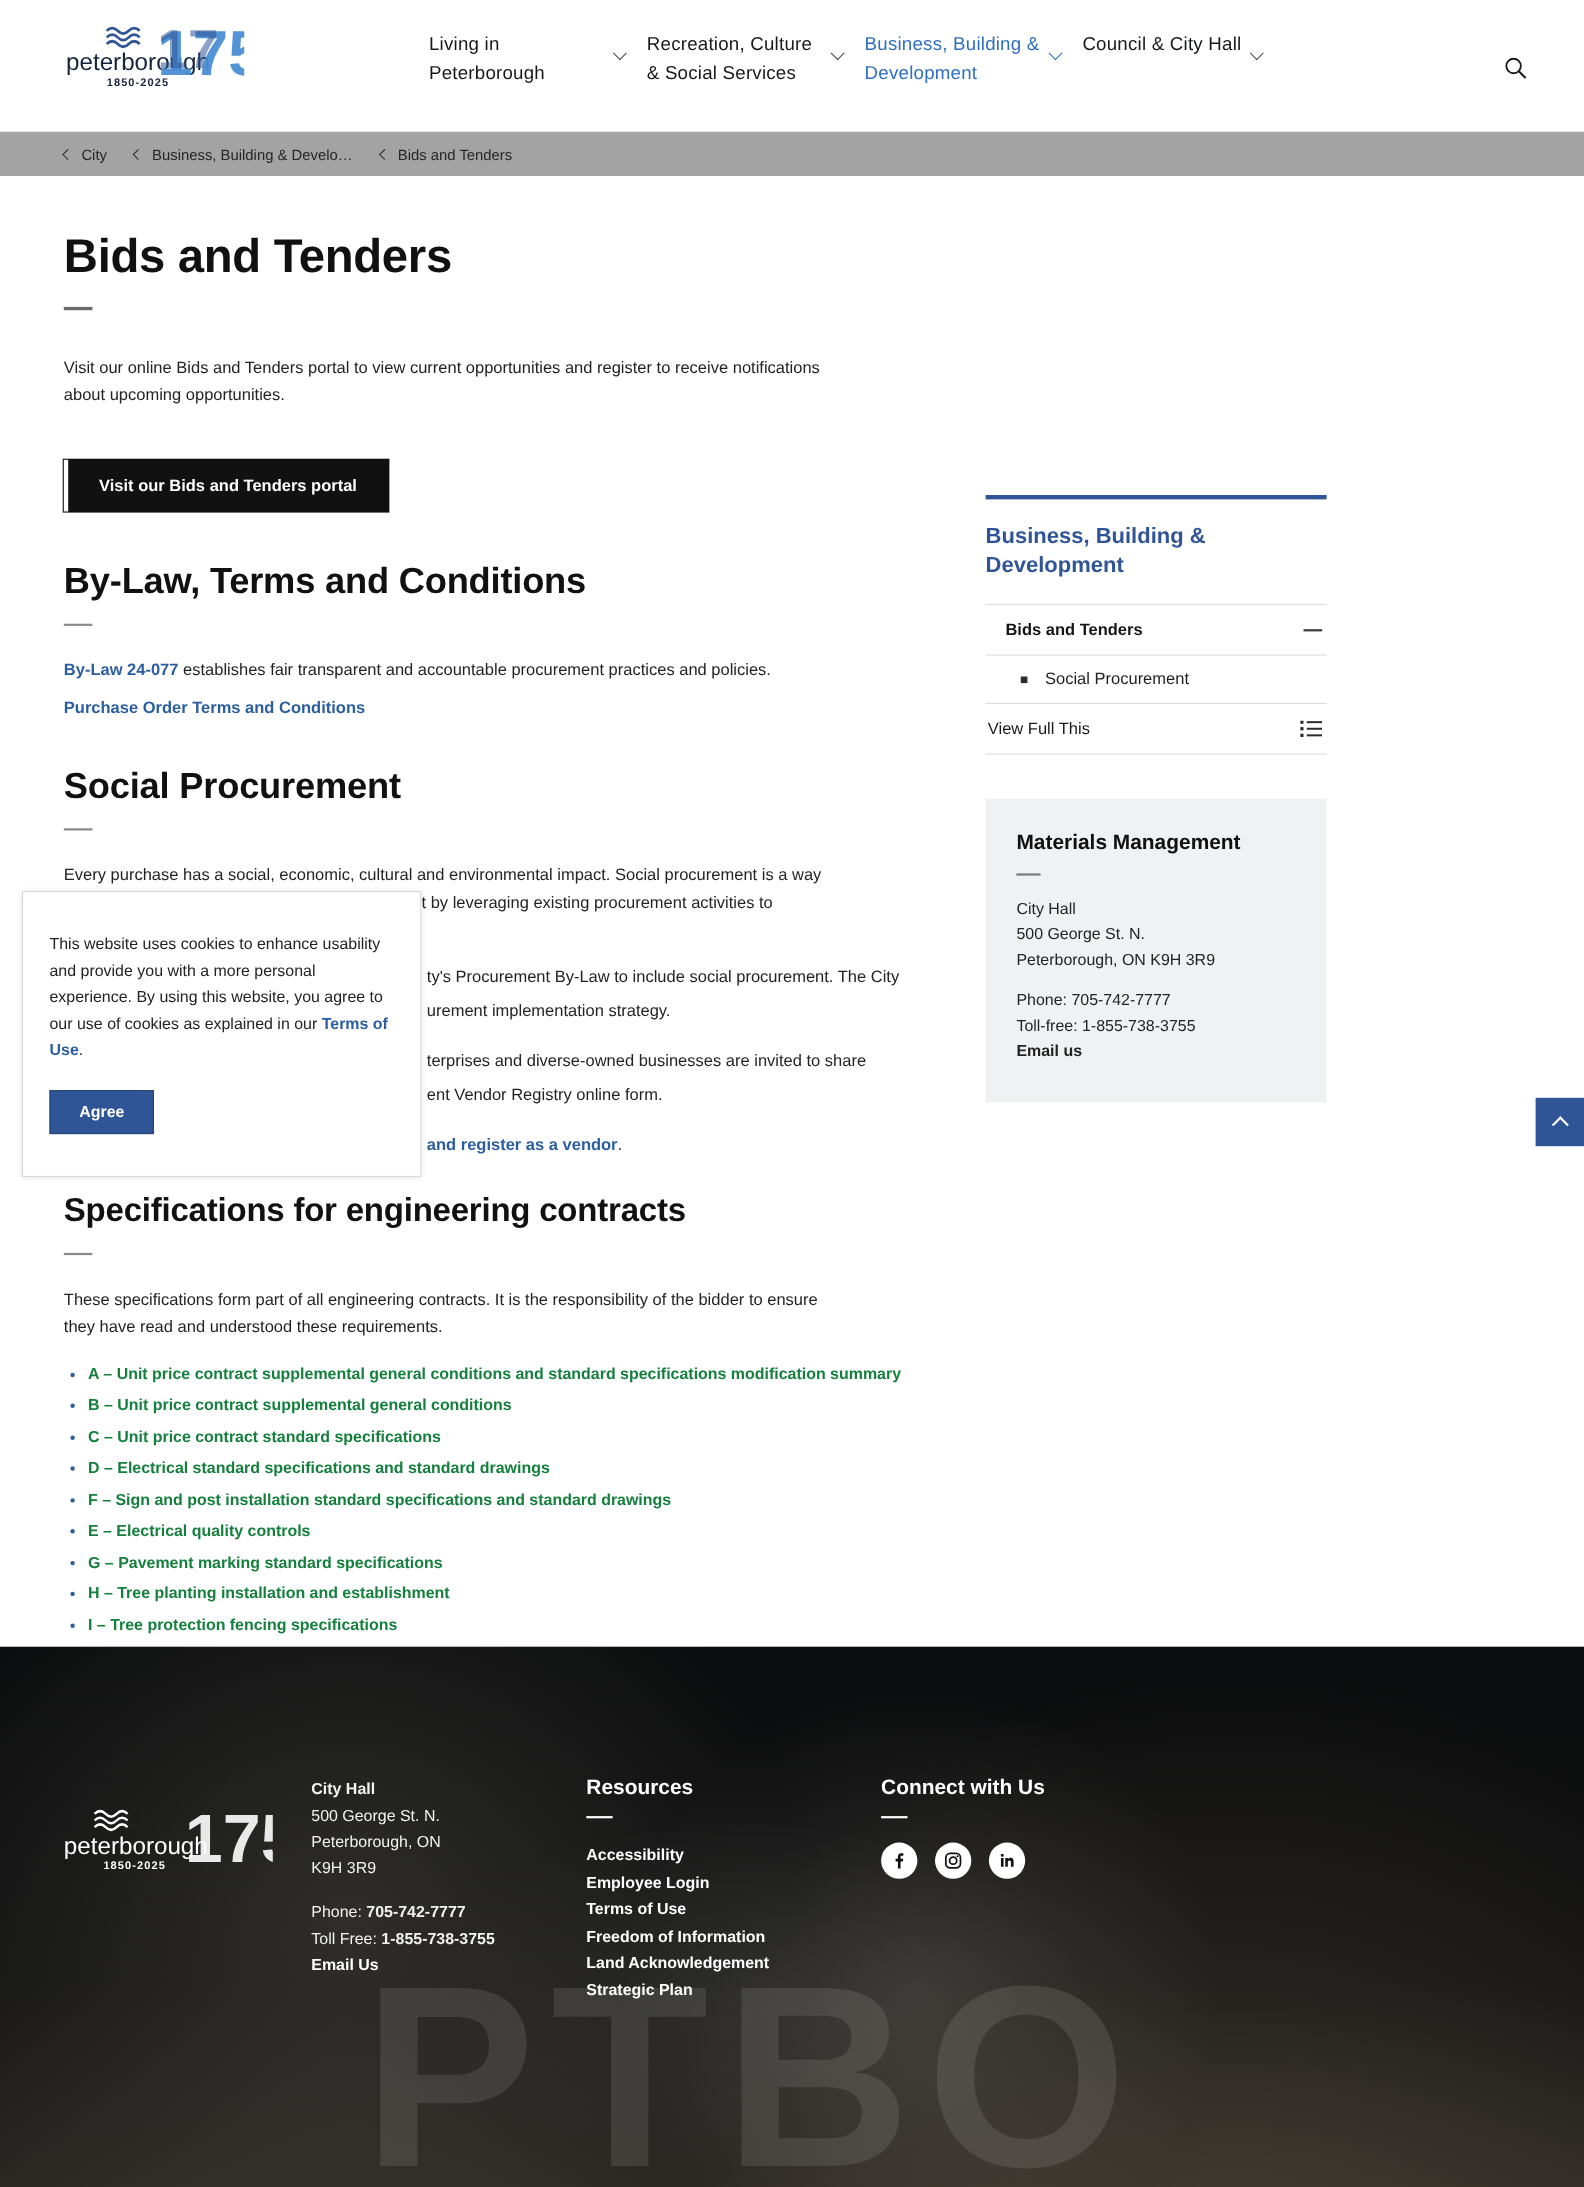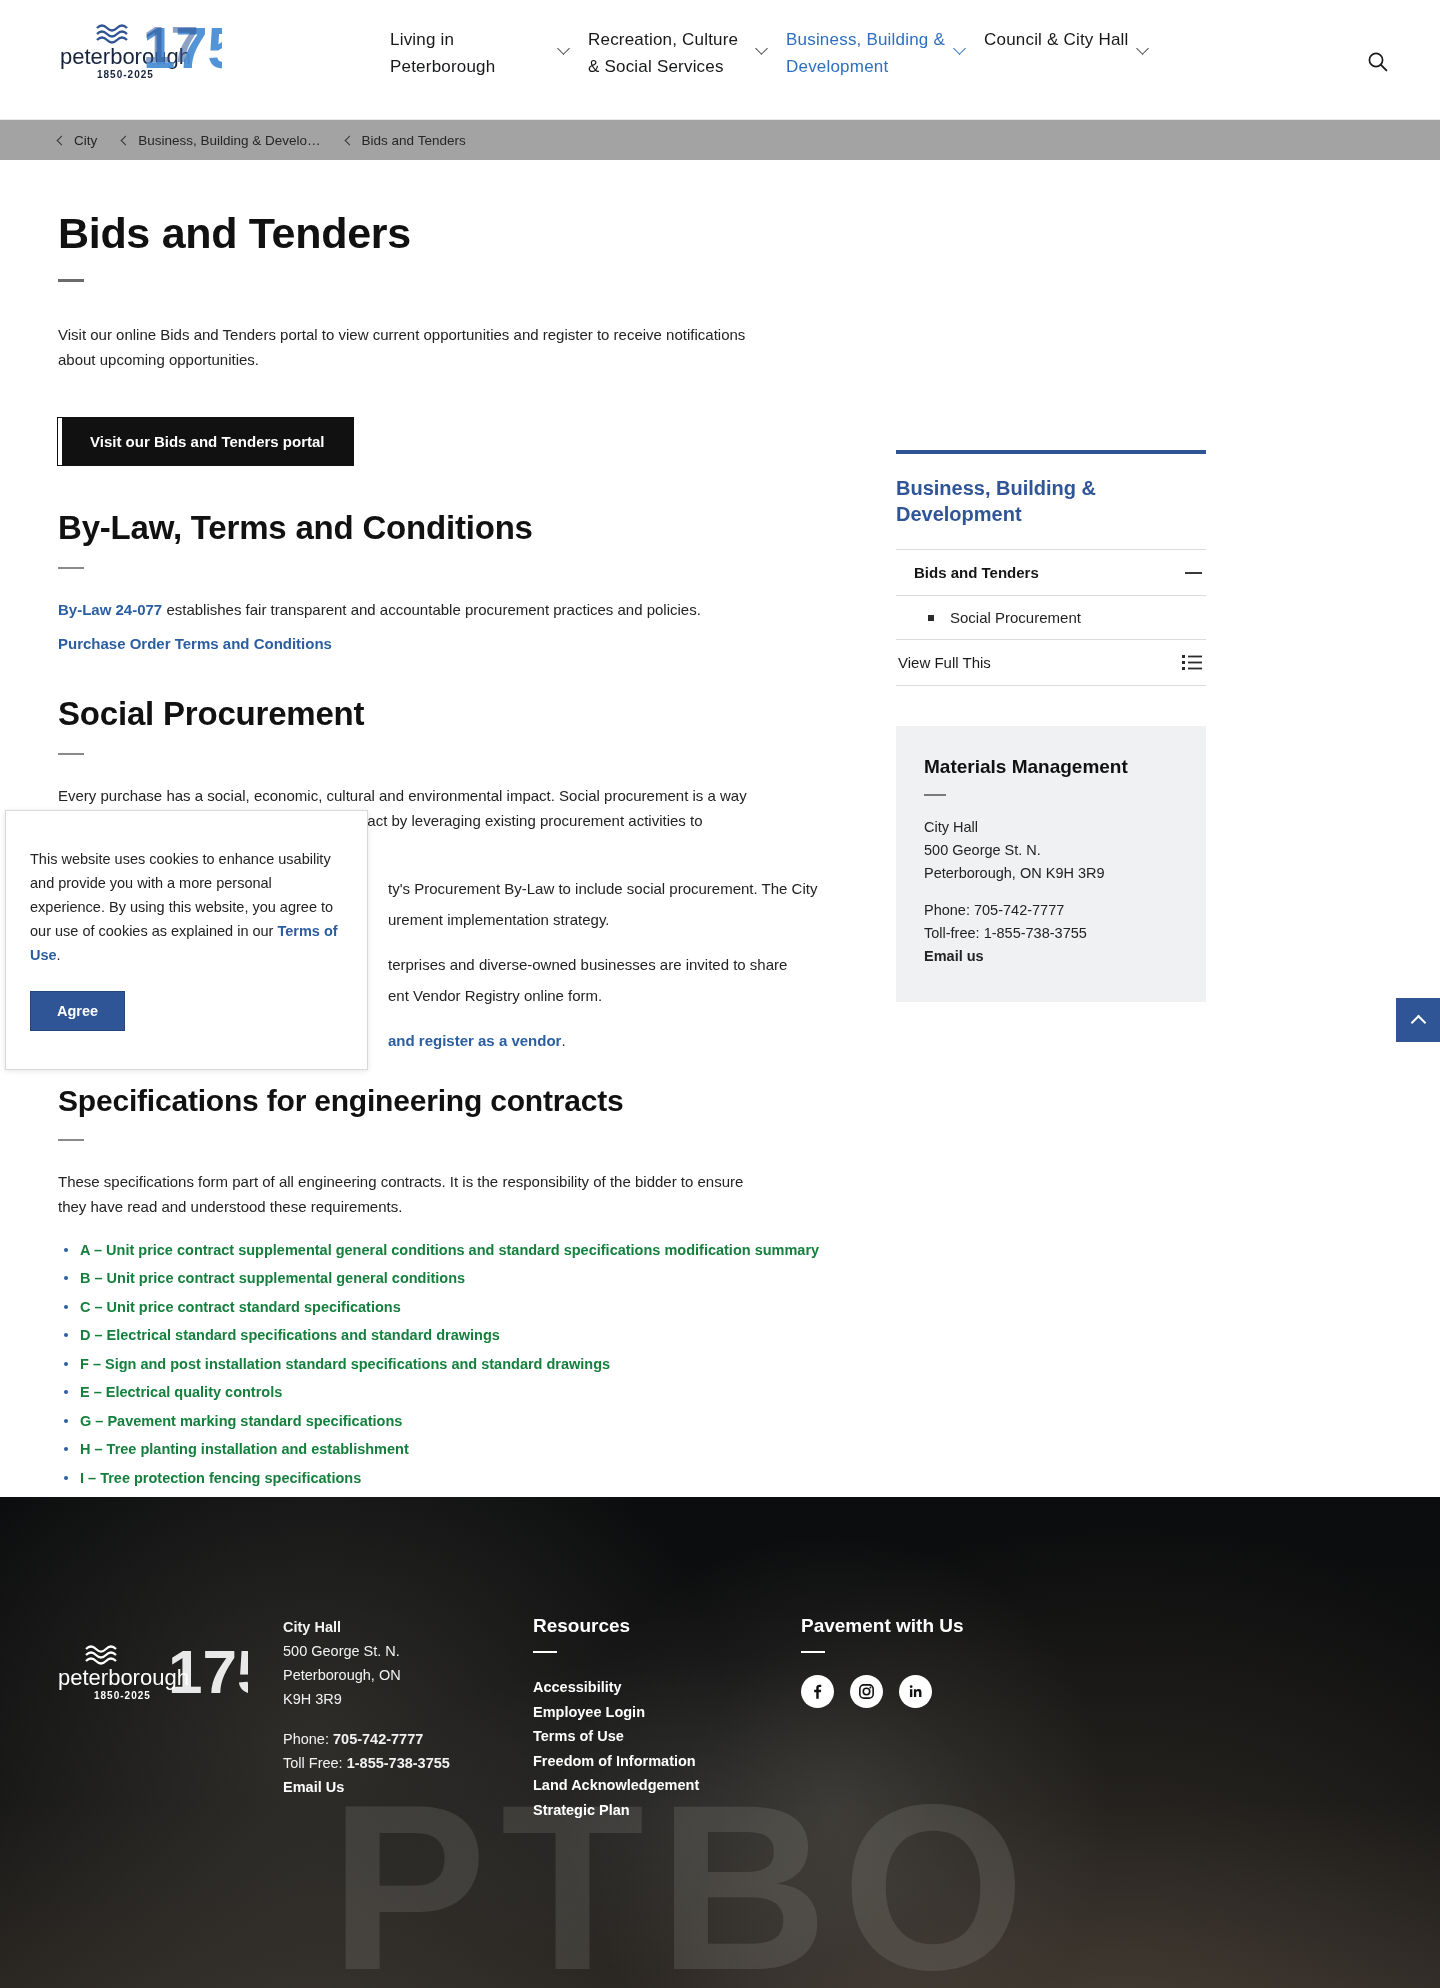--- a/index.html
+++ b/index.html
@@ -219,21 +219,21 @@
     width: 11px; height: 11px;
     border-left: 2px solid #fff;
     border-top: 2px solid #fff;
     transform: rotate(45deg);
     margin-top: 4px;
   }
 
   
   .cookie {
     position: absolute;
-    left: 5px; top: 650px;
+    left: 20px; top: 650px;
     width: 363px;
     background: #ffffff;
     border: 1px solid #d8d8d8;
     box-shadow: 0 1px 6px rgba(0,0,0,.10);
     padding: 36px 28px 38px 24px;
     z-index: 40;
   }
   .cookie p {
     font-size: 14.5px;
     line-height: 24px;
@@ -502,21 +502,21 @@
       <div class="ftr-h-rule"></div>
       <a class="ftr-link">Accessibility</a>
       <a class="ftr-link">Employee Login</a>
       <a class="ftr-link">Terms of Use</a>
       <a class="ftr-link">Freedom of Information</a>
       <a class="ftr-link">Land Acknowledgement</a>
       <a class="ftr-link">Strategic Plan</a>
     </div>
 
     <div class="ftr-col-conn">
-      <div class="ftr-h">Pavement with Us</div>
+      <div class="ftr-h">Connect with Us</div>
       <div class="ftr-h-rule"></div>
       <div class="socials">
         <a class="soc">
           <svg width="19" height="19" viewBox="0 0 24 24">
             <path fill="#111" d="M13.5 21v-8h2.7l.4-3.1h-3.1V7.9c0-.9.25-1.5 1.55-1.5h1.65V3.6C16.4 3.55 15.4 3.45 14.3 3.45c-2.3 0-3.85 1.4-3.85 3.97V9.9H7.8V13h2.65v8z"></path>
           </svg>
         </a>
         <a class="soc">
           <svg width="19" height="19" viewBox="0 0 24 24">
             <rect x="3.6" y="3.6" width="16.8" height="16.8" rx="5" fill="none" stroke="#111" stroke-width="2"></rect>

